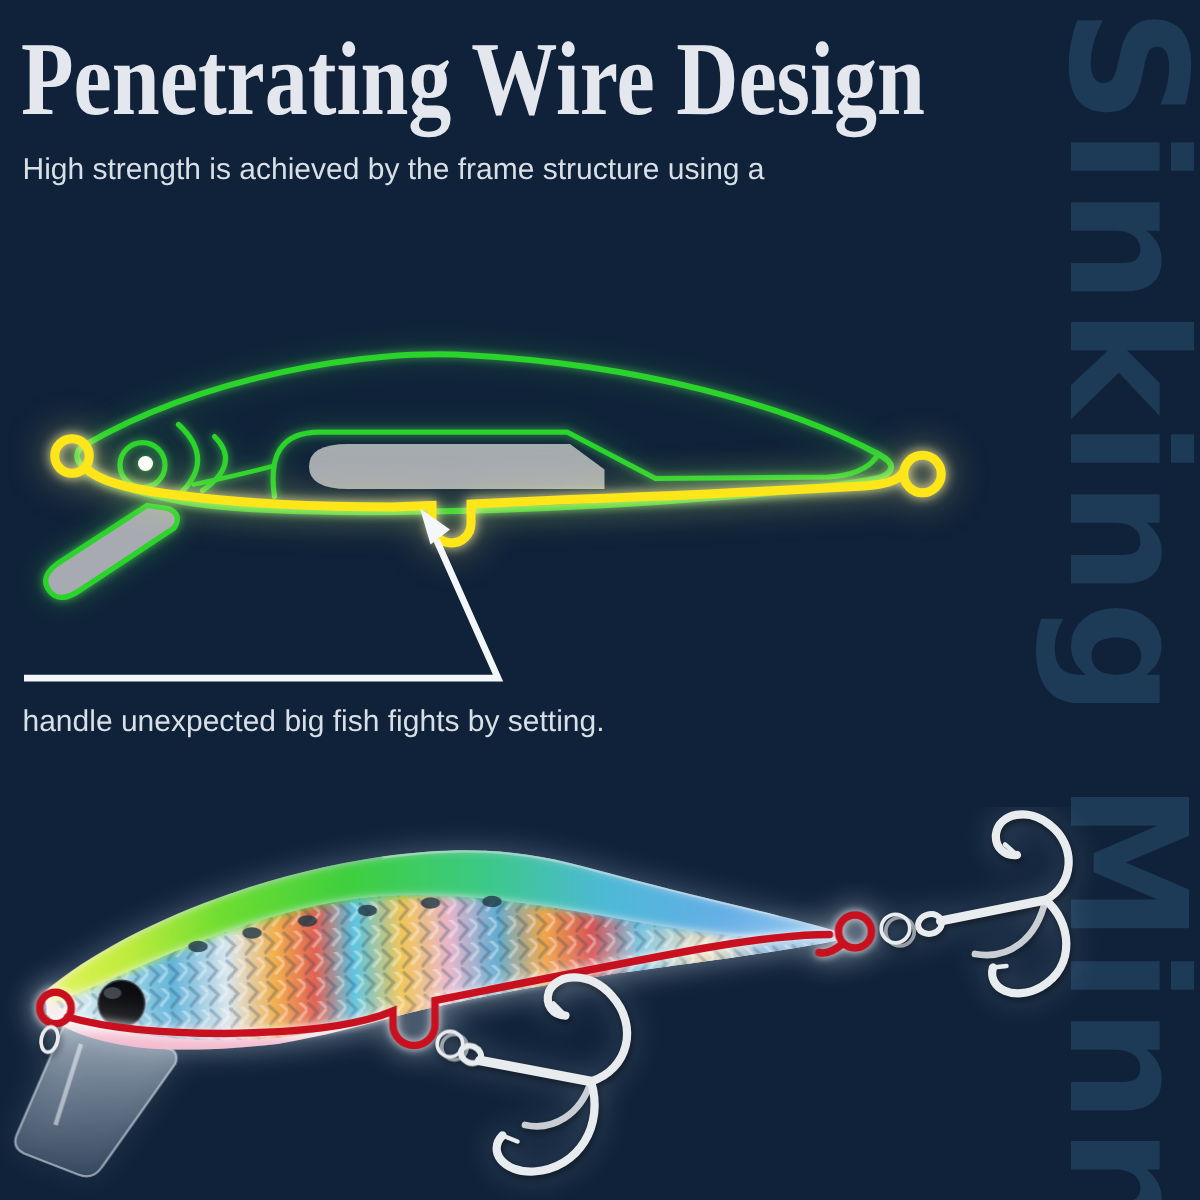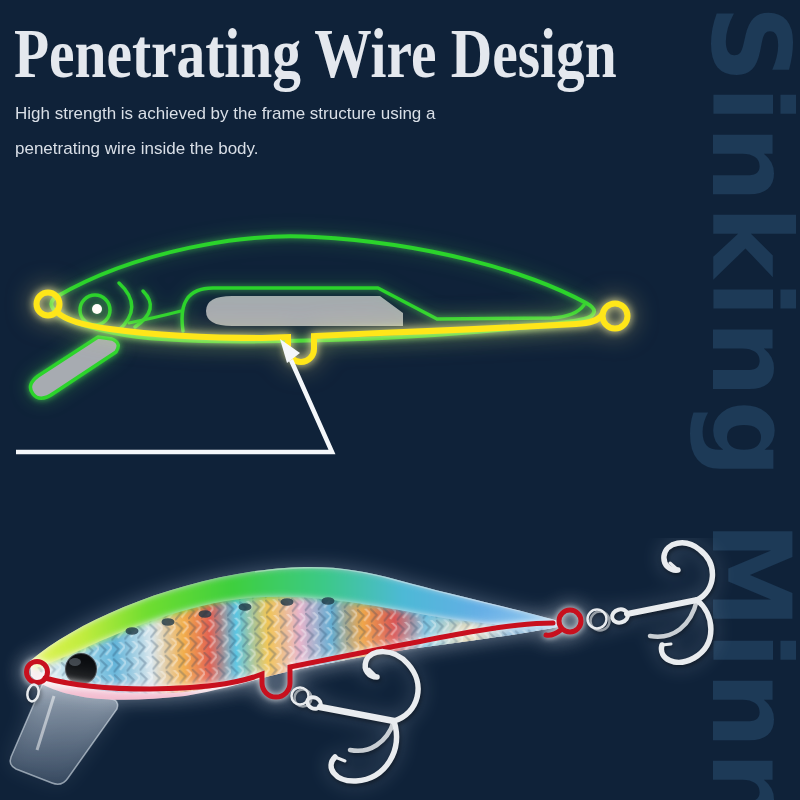--- a/index.html
+++ b/index.html
@@ -15,21 +15,21 @@
     position:absolute;top:5px;right:-4px;z-index:0;
     writing-mode:vertical-rl;line-height:1;white-space:nowrap;
     font-family:"DejaVu Sans",sans-serif;font-weight:bold;font-size:108px;letter-spacing:3px;
     color:var(--watermark-color);
   }
   .page-title{
     position:absolute;left:14px;top:14px;z-index:3;white-space:nowrap;
     font-family:"Liberation Serif",serif;font-weight:bold;font-size:70px;
     transform:scaleX(.82);transform-origin:left top;color:var(--title-color);
   }
-  .para{position:absolute;left:15px;z-index:3;font-size:17px;line-height:35px;color:var(--body-text-color);}
+  .para{position:absolute;left:15px;z-index:3;font-size:20px;line-height:35px;color:var(--body-text-color);}
   .para.intro{top:96px;}
   .para.callout{top:464px;}
 
   .layer{position:absolute;left:0;z-index:2;}
   #schematic{top:200px;}
   #lure{top:538px;}
 
   .gl-green{filter:drop-shadow(0 0 3px rgba(90,255,90,.55)) drop-shadow(0 0 9px rgba(90,255,90,.28));}
   .gl-yellow{filter:drop-shadow(0 0 4px rgba(255,246,160,.95)) drop-shadow(0 0 12px rgba(255,240,140,.5));}
   .gl-red{filter:drop-shadow(0 0 3px rgba(255,255,255,.9)) drop-shadow(0 0 10px rgba(255,255,255,.45));}
@@ -46,24 +46,24 @@
 </style>
 </head>
 <body>
 
 <div class="watermark">Sinking Minnow</div>
 
 <h1 class="page-title">Penetrating Wire Design</h1>
 
 <div class="para intro">
   <div>High strength is achieved by the frame structure using a</div>
-  <div>penetrating wire inside the body.</div>
 </div>
 
 <div class="para callout">
+  <div>handle unexpected big fish fights by setting.</div>
 </div>
 
 <svg id="schematic" class="layer" width="700" height="270" viewBox="0 0 700 270">
   <g>
 
     <g class="gl-green">
       <path class="st-green fill-gray" stroke-width="3.5" d="M 112,139 Q 122,143 116,152 L 54,193 Q 40,203 33,194 Q 26,185 38,176 L 98,137 Z"></path>
     </g>
 
     <path class="fill-gray" d="M 232,96 L 380,96 L 403,113 L 403,126 L 232,126 Q 206,126 206,111 Q 206,96 232,96 Z"></path>

